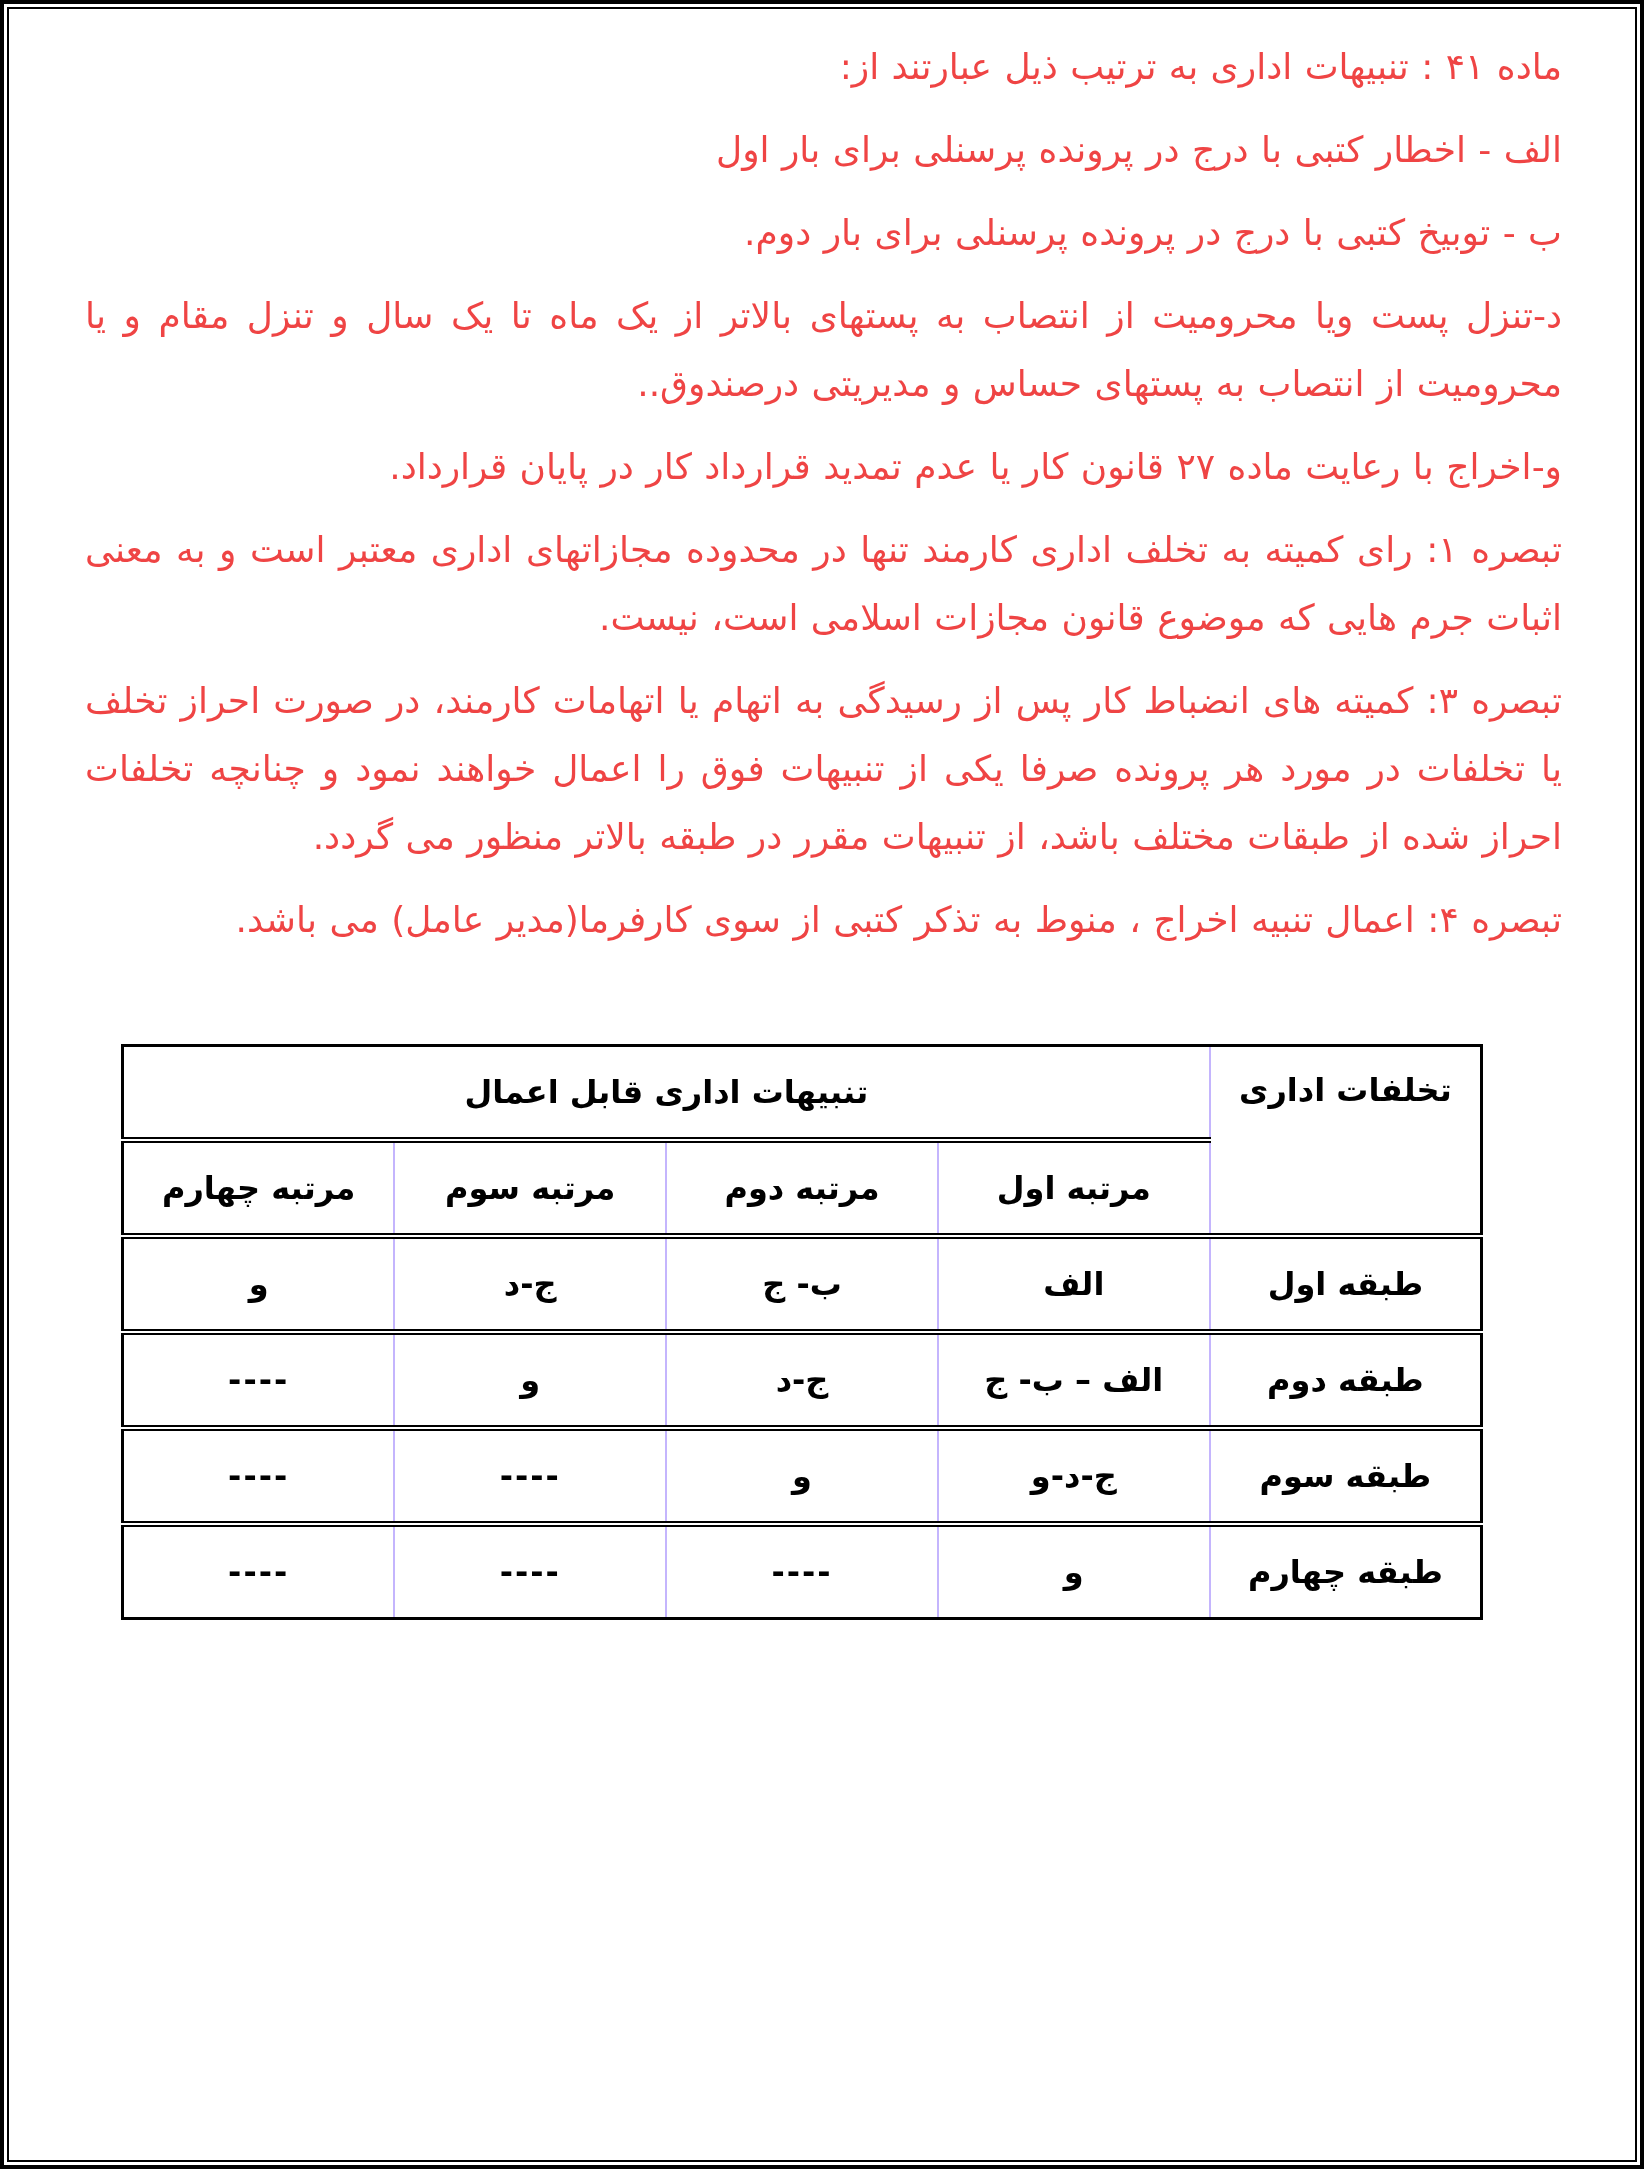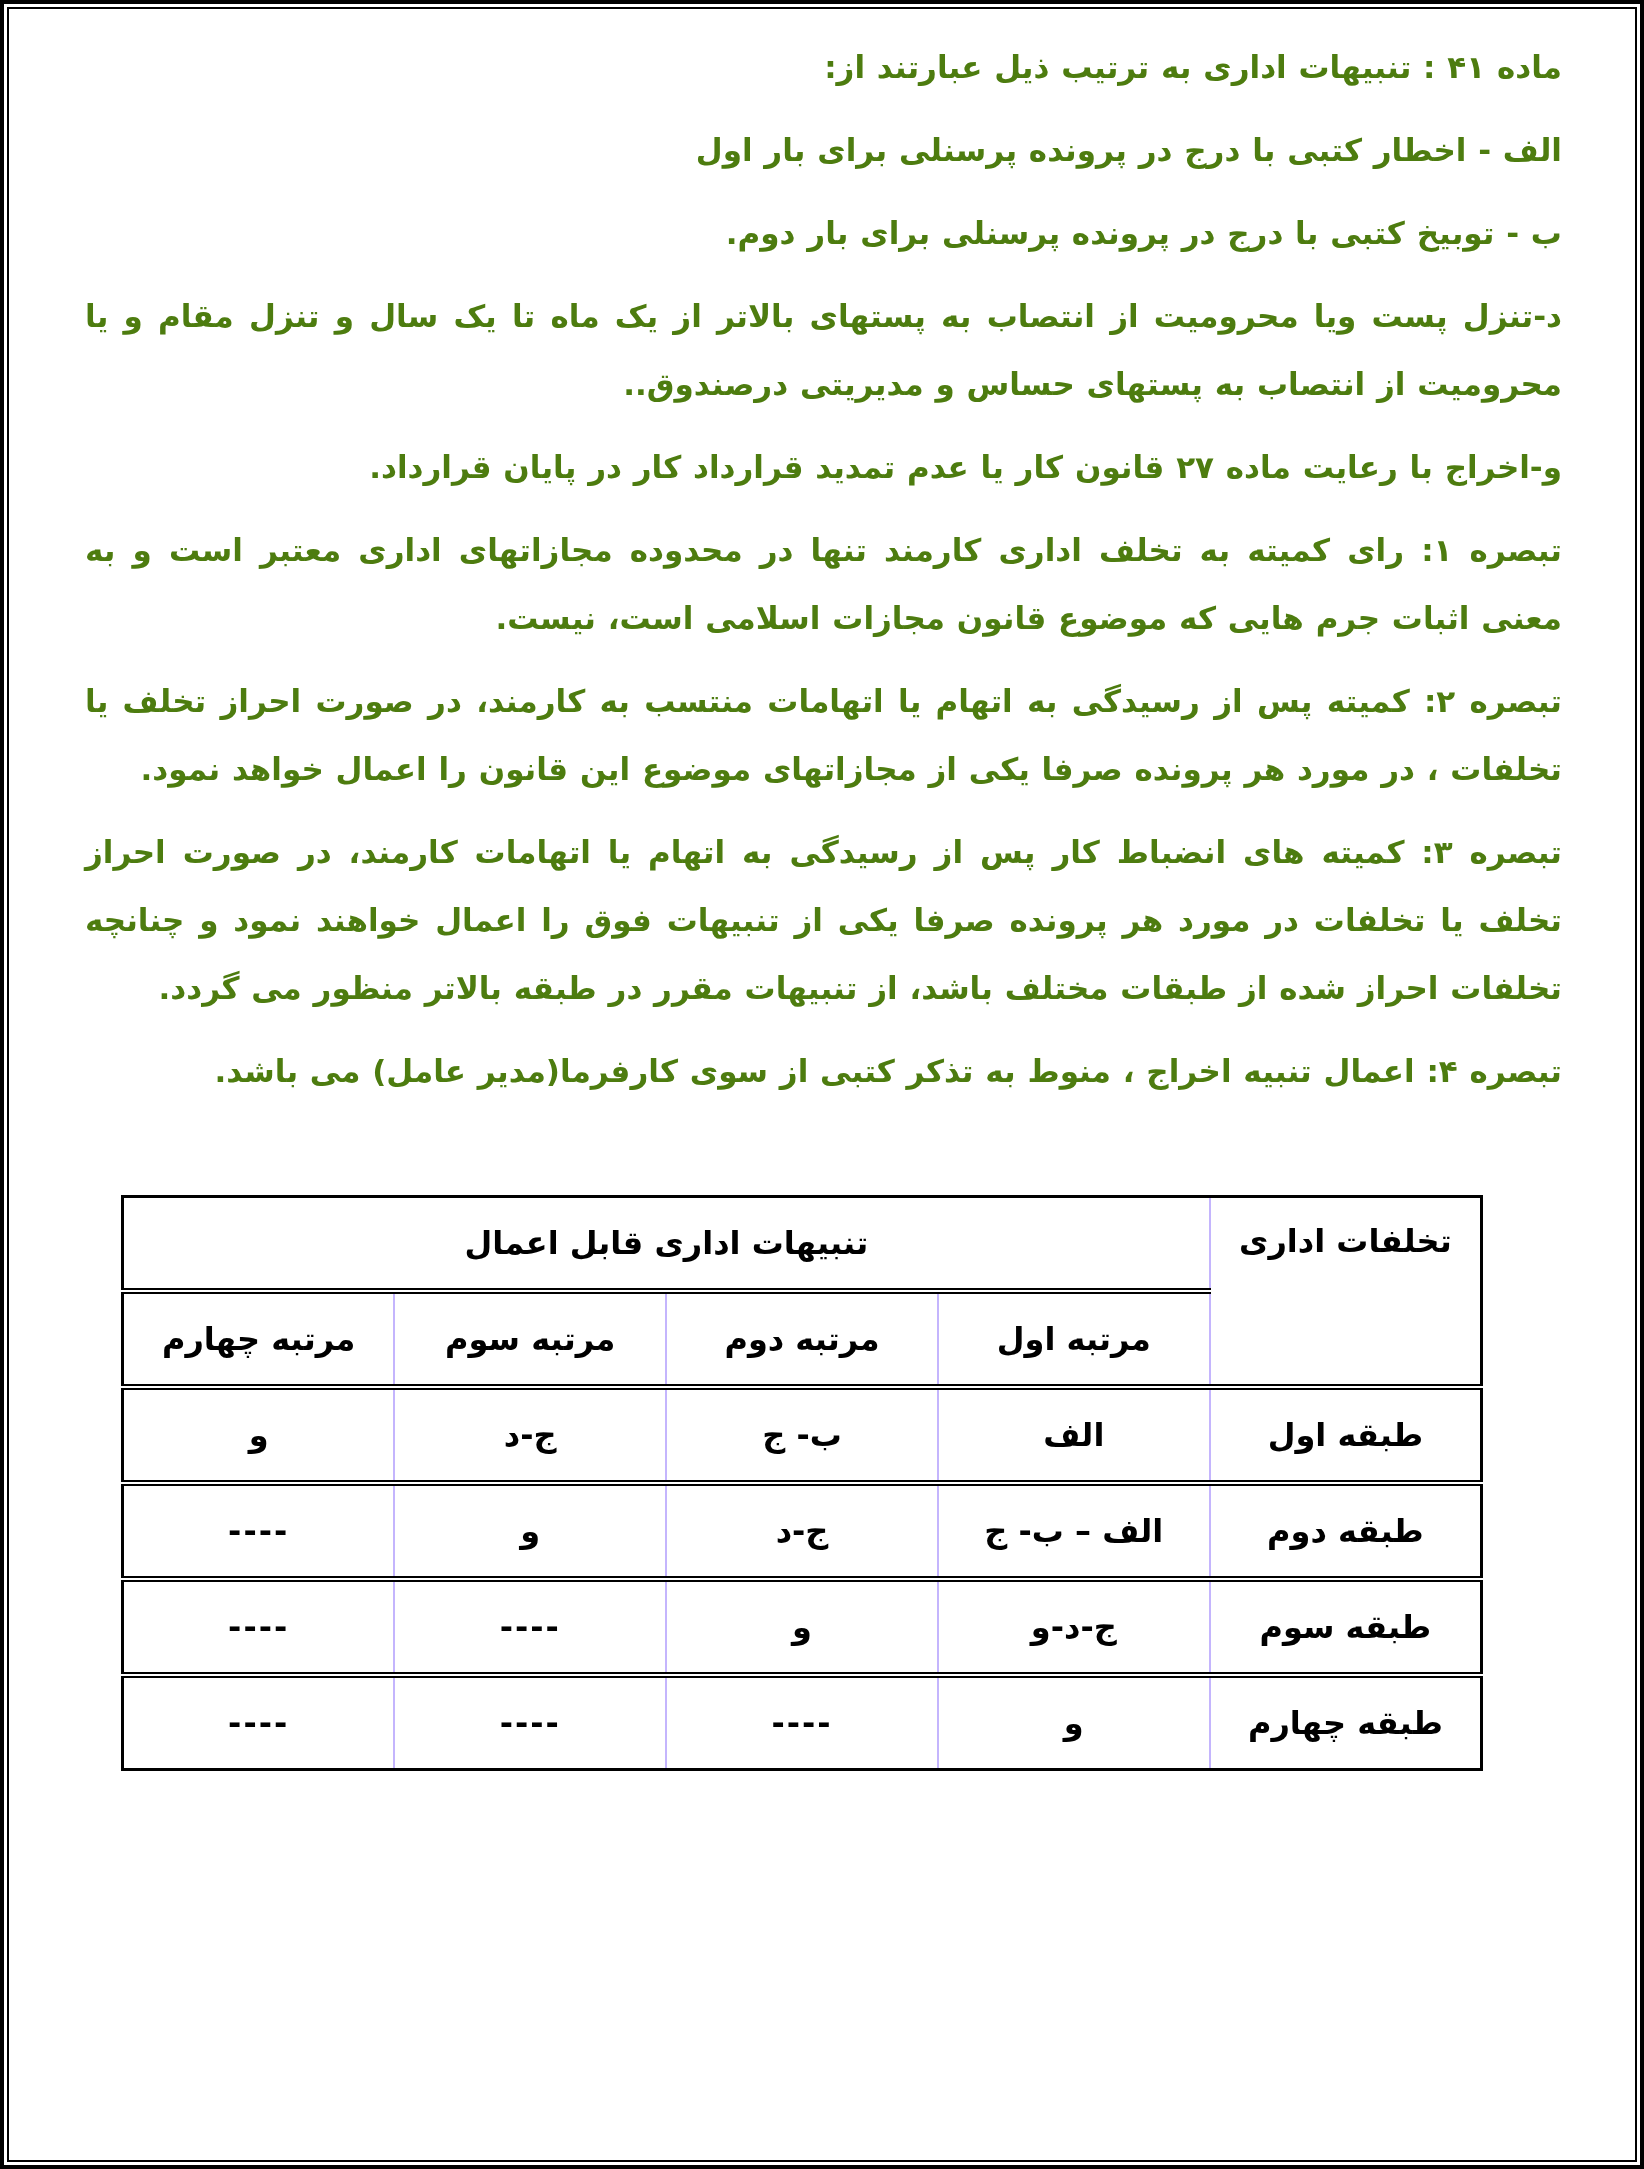--- a/index.html
+++ b/index.html
@@ -20,27 +20,26 @@
     position: absolute;
     top: 3px; left: 3px; right: 3px; bottom: 3px;
     border: 2px solid #000;
     box-sizing: border-box;
     padding: 24px 73px 0 76px;
     direction: rtl;
     overflow: hidden;
   }
   .body-text p {
     margin: 0 0 15px 0;
-    font-size: 31px;
+    font-size: 36px;
     line-height: 68px;
-    color: #4d7c0f;
+    color: #ef4444;
     text-align: justify;
     text-align-last: right;
     word-spacing: 1px;
-    font-weight: bold;
   }
   table.pen {
     border-collapse: collapse;
     table-layout: fixed;
     width: 1362px;
     margin: 90px 79px 0 36px;
     border: 3px solid #000;
     direction: rtl;
   }
   table.pen td {
@@ -68,21 +67,20 @@
 <div class="page">
   <div class="page-inner">
 
     <div class="body-text">
       <p>ماده ۴۱ : تنبیهات اداری به ترتیب ذیل عبارتند از:</p>
       <p>الف - اخطار کتبی با درج در پرونده پرسنلی برای بار اول</p>
       <p>ب - توبیخ کتبی با درج در پرونده پرسنلی برای بار دوم.</p>
       <p>د-تنزل پست ویا محرومیت از انتصاب به پستهای بالاتر از یک ماه تا یک سال و تنزل مقام و یا محرومیت از انتصاب به پستهای حساس و مدیریتی درصندوق..</p>
       <p>و-اخراج با رعایت ماده ۲۷ قانون کار یا عدم تمدید قرارداد کار در پایان قرارداد.</p>
       <p>تبصره ۱: رای کمیته به تخلف اداری کارمند تنها در محدوده مجازاتهای اداری معتبر است و به معنی اثبات جرم هایی که موضوع قانون مجازات اسلامی است، نیست.</p>
-      <p>تبصره ۲: کمیته پس از رسیدگی به اتهام یا اتهامات منتسب به کارمند، در صورت احراز تخلف یا تخلفات ، در مورد هر پرونده صرفا یکی از مجازاتهای موضوع این قانون را اعمال خواهد نمود.</p>
       <p>تبصره ۳: کمیته های انضباط کار پس از رسیدگی به اتهام یا اتهامات کارمند، در صورت احراز تخلف یا تخلفات در مورد هر پرونده صرفا یکی از تنبیهات فوق را اعمال خواهند نمود و چنانچه تخلفات احراز شده از طبقات مختلف باشد، از تنبیهات مقرر در طبقه بالاتر منظور می گردد.</p>
       <p>تبصره ۴: اعمال تنبیه اخراج ، منوط به تذکر کتبی از سوی کارفرما(مدیر عامل) می باشد.</p>
     </div>
 
     <table class="pen">
       <colgroup>
         <col style="width:20%">
           <col style="width:20%">
           <col style="width:20%">
           <col style="width:20%">

